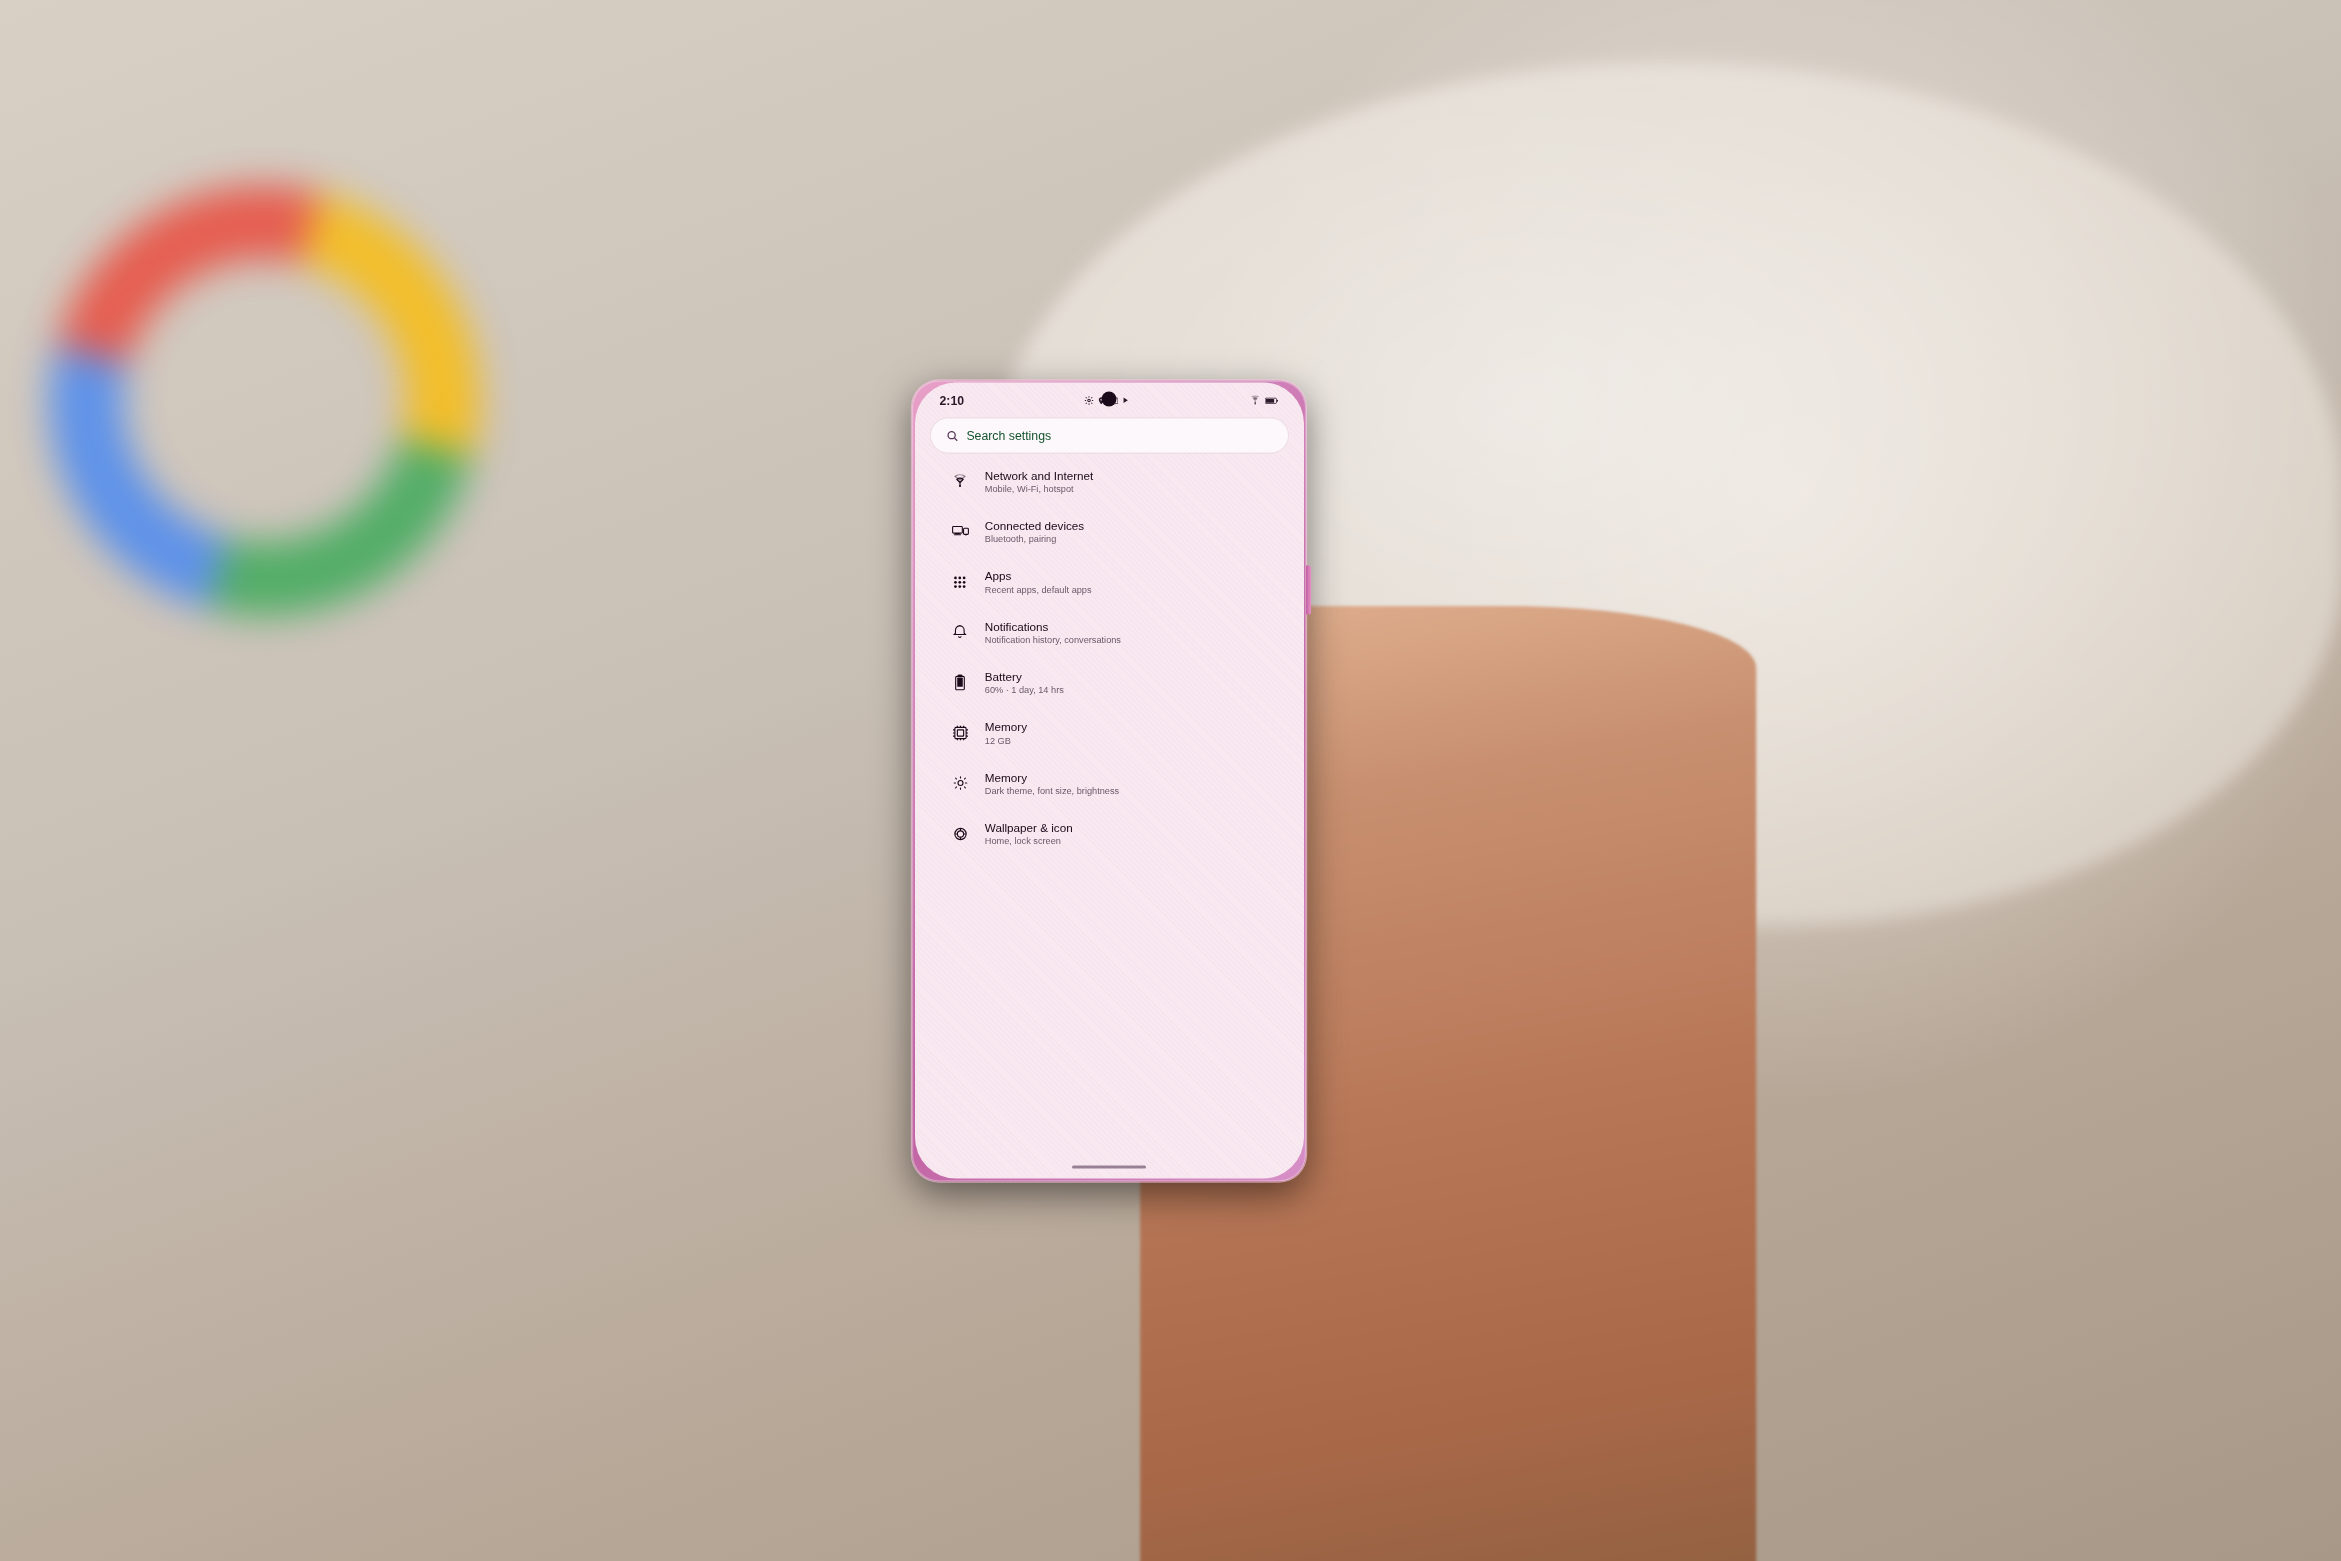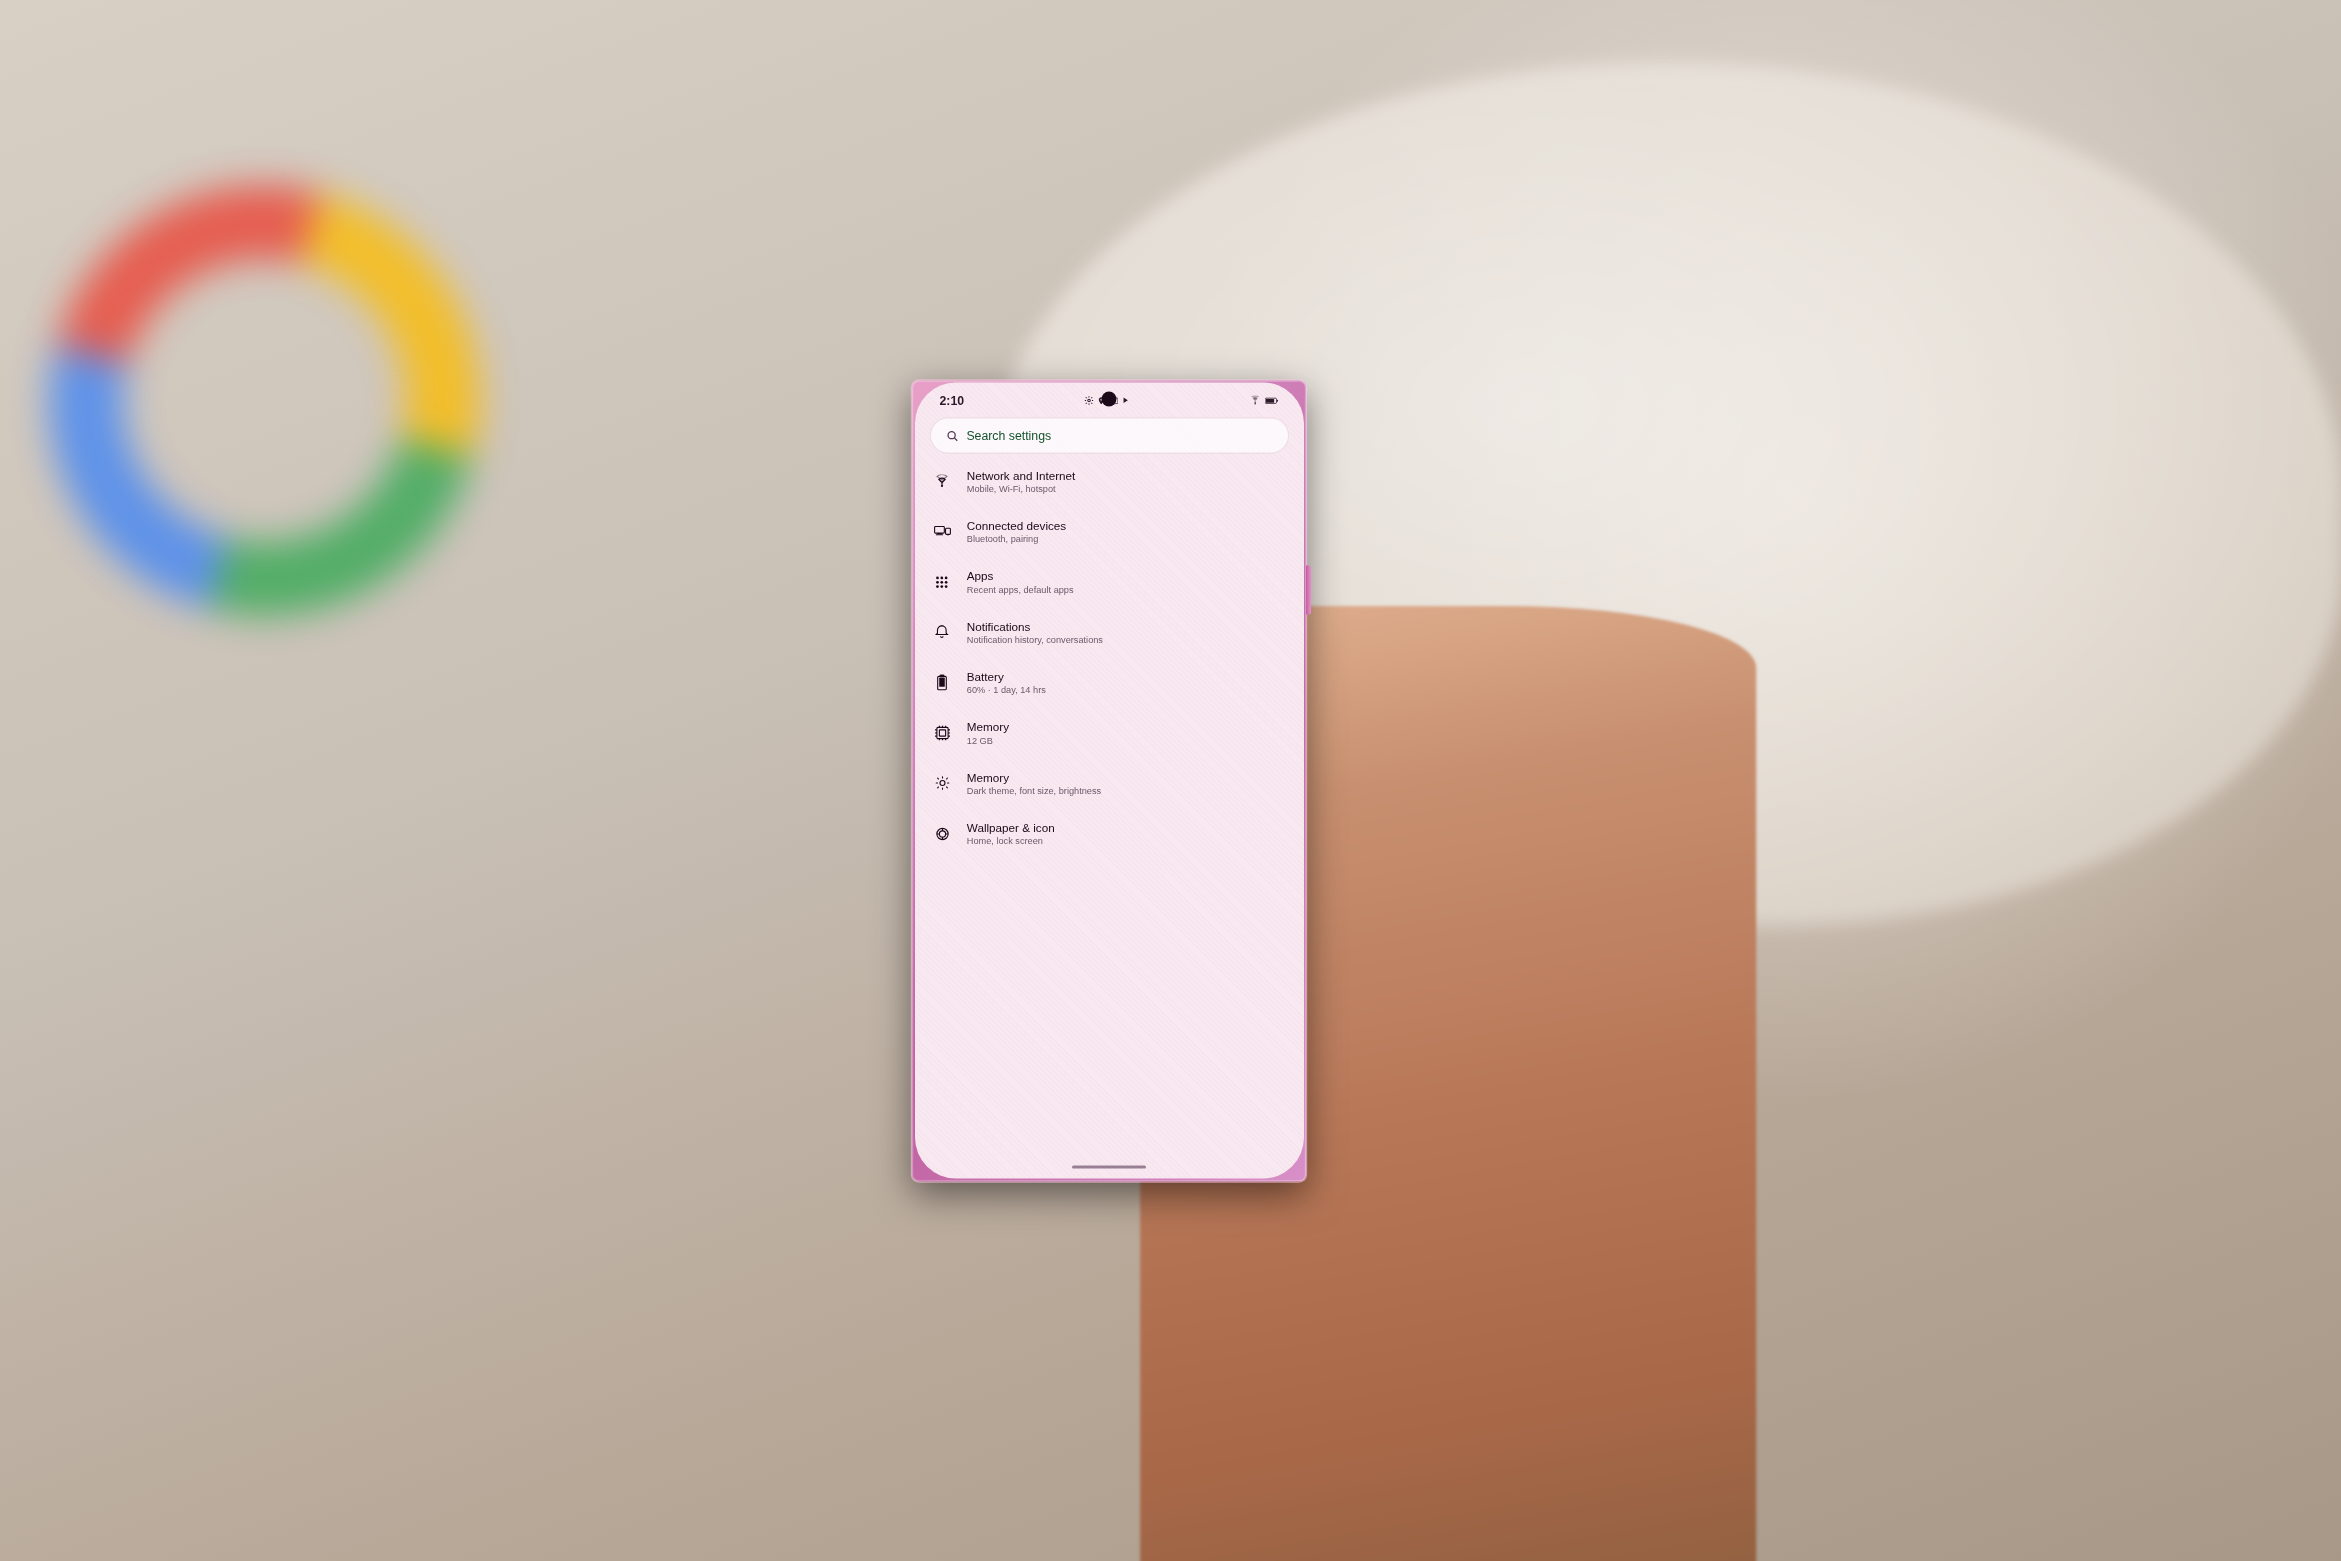--- a/index.html
+++ b/index.html
@@ -46,21 +46,21 @@
       left: 50%;
       top: 50%;
       transform: translate(-50%, -50%) translateX(-62px);
       z-index: 10;
     }
 
     .phone {
       width: 394px;
       height: 801px;
       background: linear-gradient(135deg, #e8a0c8 0%, #d080b8 30%, #c060a0 60%, #d890c8 100%);
-      border-radius: 7px;
+      border-radius: 27px;
       padding: 2.5px;
       box-shadow:
         0 0 0 1.2px rgba(255,200,230,0.6),
         0 12.3px 37px rgba(0,0,0,0.5),
         inset 0 0 0 1.2px rgba(255,255,255,0.3);
       position: relative;
     }
 
     
     .phone::before {
@@ -171,20 +171,21 @@
       font-size: 12.3px;
       color: #14532d;
       flex: 1;
     }
 
     
     .settings-list {
       flex: 1;
       overflow: hidden;
       padding: 2.5px 0;
+      margin-left: 18px;
     }
 
     .settings-item {
       display: flex;
       align-items: center;
       padding: 11px 15px;
       gap: 12.3px;
       cursor: pointer;
       position: relative;
     }

